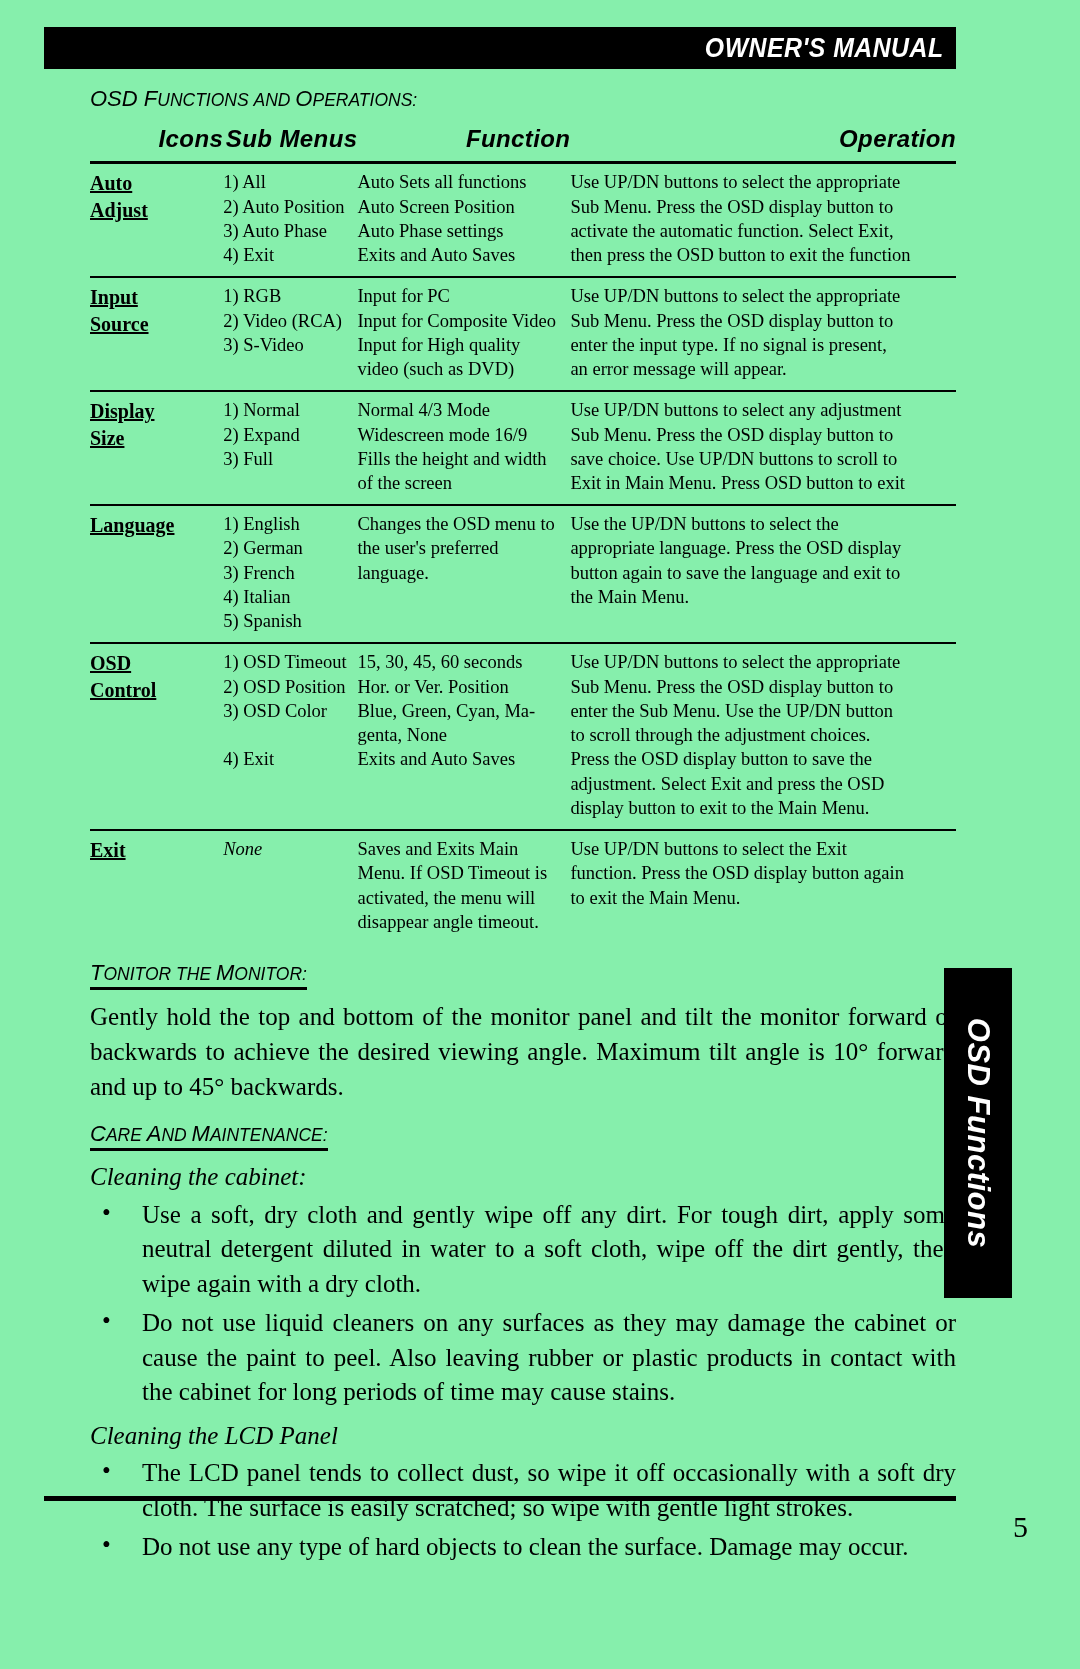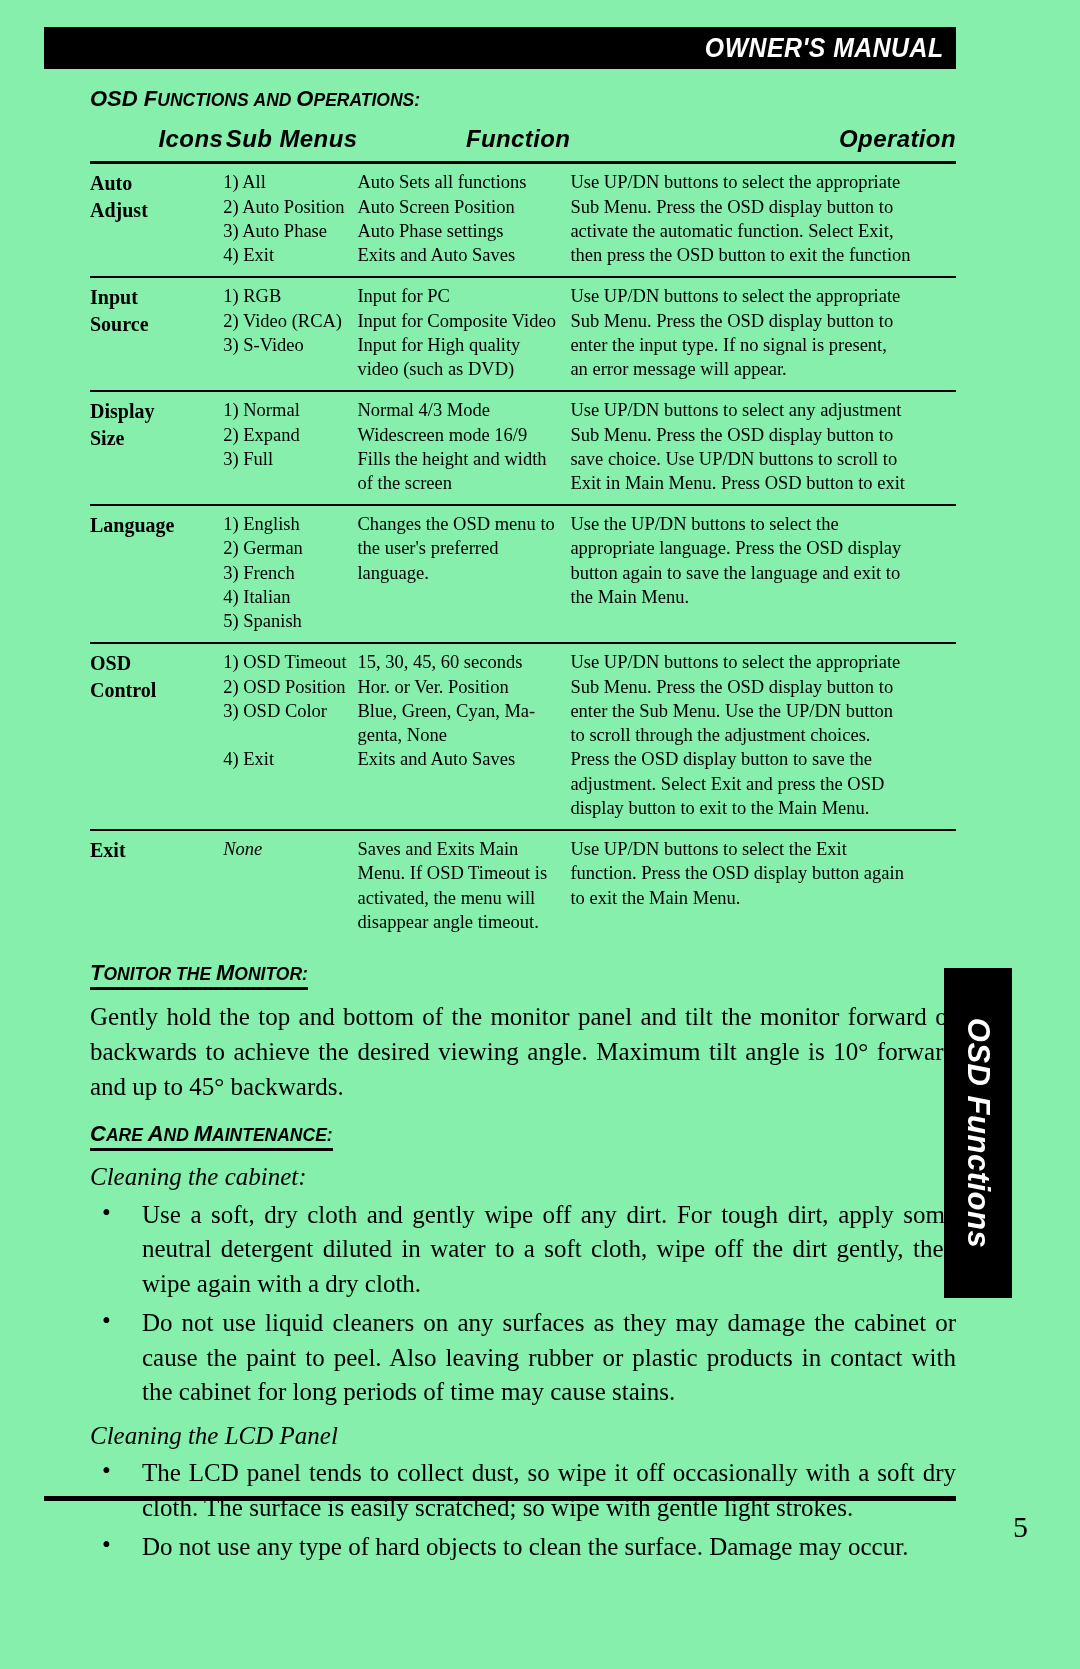--- a/index.html
+++ b/index.html
@@ -70,21 +70,21 @@
   .content {
     position: absolute;
     left: 90px;
     top: 86px;
     width: 866px;
   }
 
   
   .sc-heading {
     font-family: "Liberation Sans", "DejaVu Sans", sans-serif;
-    font-weight: bold;
+    font-weight: normal;
     font-style: italic;
     color: #000000;
     white-space: nowrap;
     display: inline-block;
     text-align: right;
   }
   .sc-heading .big { font-size: 22px; }
   .sc-heading .small { font-size: 17.5px; }
 
   .heading-osd-funcs { margin-bottom: 11px; }
@@ -117,20 +117,21 @@
   table.osd td {
     vertical-align: top;
     padding: 6px 0 9px 0;
   }
   td.c-icon {
     width: 132px;
     font-weight: bold;
     font-size: 20px;
     line-height: 1.33;
     padding-right: 6px;
+    text-decoration: underline;
   }
   td.c-sub   { width: 133px; padding-right: 8px; }
   td.c-func  { width: 211px; padding-right: 8px; }
   td.c-oper  { width: 382px; }
   th.c-icon  { width: 132px; }
   th.c-sub   { width: 133px; }
   th.c-func  { width: 211px; }
   th.c-oper  { width: 382px; }
   .ital { font-style: italic; }
   .line { display: block; }

